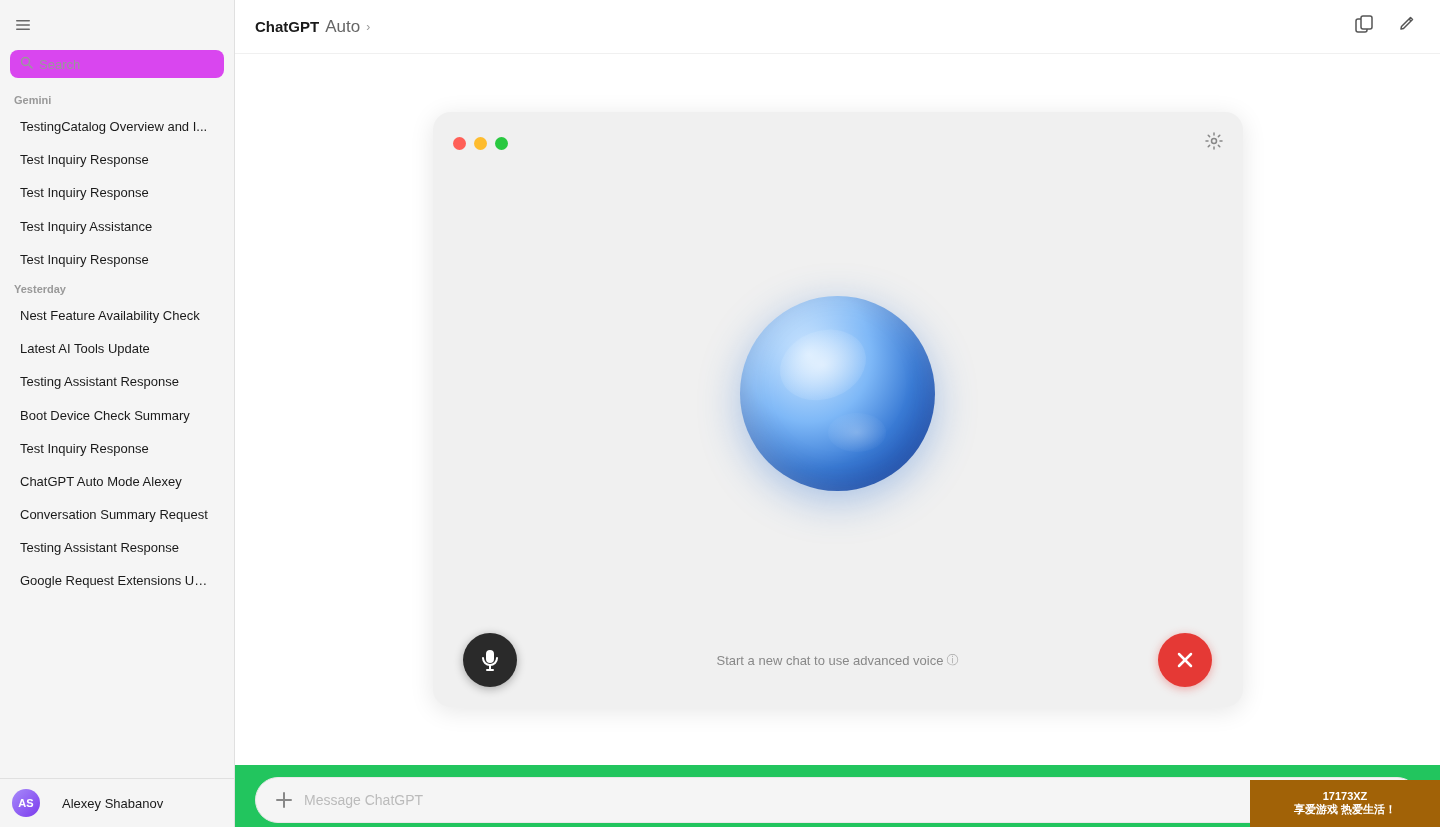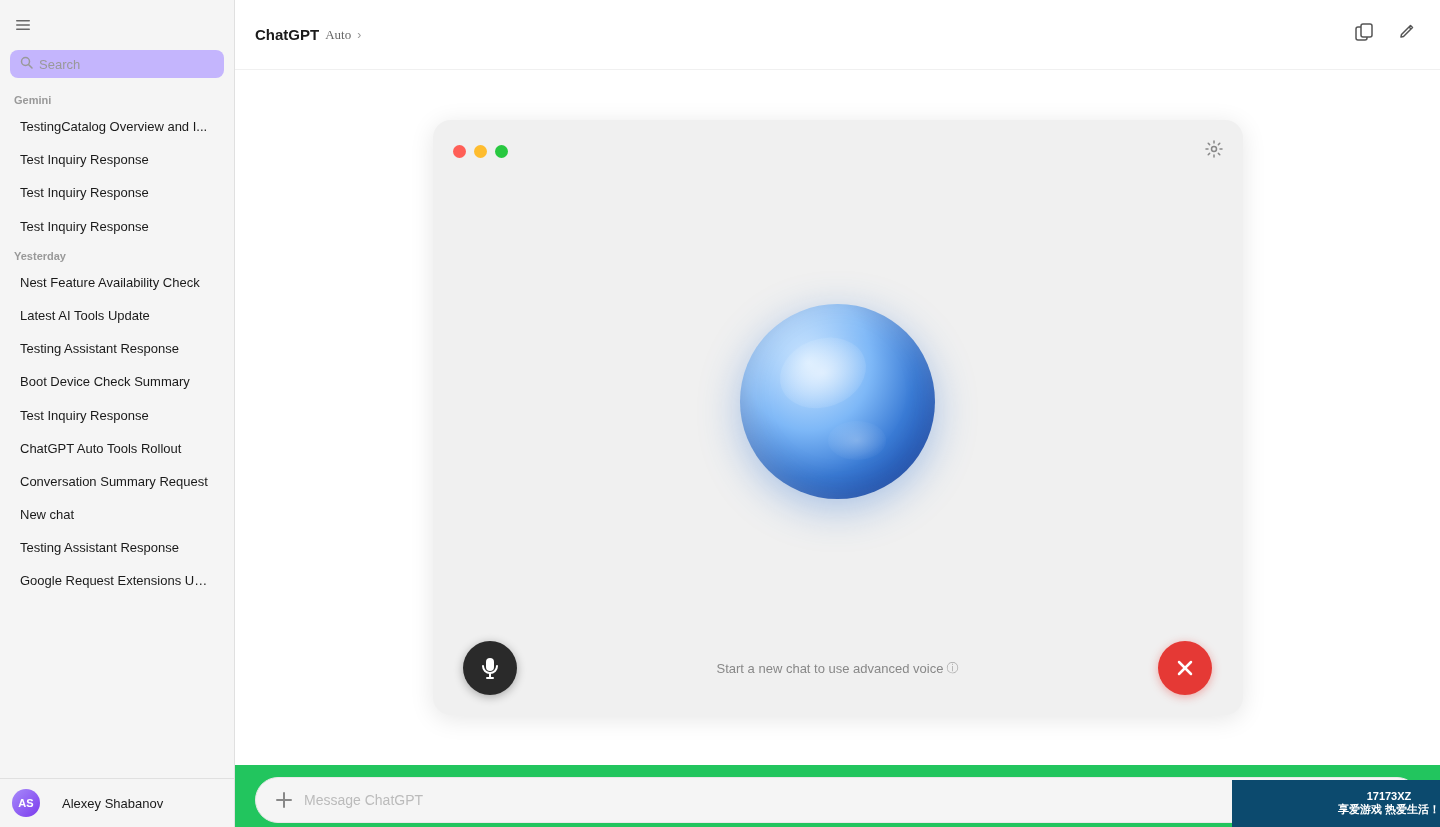--- a/index.html
+++ b/index.html
@@ -36,21 +36,21 @@
       cursor: pointer;
       padding: 4px;
       border-radius: 5px;
       color: #666;
       font-size: 16px;
     }
 
     .search-bar {
       display: flex;
       align-items: center;
-      background: #c4b5fd;
+      background: #d946ef;
       border-radius: 8px;
       padding: 6px 10px;
       margin: 0 10px 10px 10px;
       gap: 6px;
     }
 
     .search-bar input {
       background: none;
       border: none;
       outline: none;
@@ -134,40 +134,39 @@
       flex-direction: column;
       background: #ffffff;
       position: relative;
     }
 
     
     .main-header {
       display: flex;
       align-items: center;
       justify-content: space-between;
-      padding: 18px 20px;
+      padding: 10px 20px;
       border-bottom: 1px solid #f0f0f0;
     }
 
     .header-left {
       display: flex;
       align-items: center;
       gap: 6px;
     }
 
     .header-title {
       font-size: 15px;
       font-weight: 600;
       color: #1a1a1a;
     }
 
     .header-subtitle {
-      font-size: 13px;
+      font-size: 17px;
       color: #666;
-      font-family: Liberation Serif, serif;
     }
 
     .header-chevron {
       font-size: 12px;
       color: #999;
     }
 
     .header-right {
       display: flex;
       align-items: center;
@@ -359,26 +358,26 @@
       font-size: 18px;
       display: flex;
       align-items: center;
     }
 
     
     .watermark {
       position: fixed;
       bottom: 0;
       right: 0;
-      width: 208px;
+      width: 190px;
       height: 47px;
-      background: #0c4a6e;
-      display: flex;
-      align-items: center;
-      justify-content: flex-end;
+      background: #a16207;
+      display: flex;
+      align-items: center;
+      justify-content: center;
       z-index: 100;
     }
 
     .watermark-text {
       color: white;
       font-size: 11px;
       font-weight: bold;
       text-align: center;
     }
   </style>
@@ -405,31 +404,31 @@
     </span>
     <input type="text" placeholder="Search" style="">
   </div>
 
   <div class="sidebar-list">
 
     <div class="sidebar-section-label">Gemini</div>
     <div class="sidebar-item">TestingCatalog Overview and I...</div>
     <div class="sidebar-item">Test Inquiry Response</div>
     <div class="sidebar-item">Test Inquiry Response</div>
+    <div class="sidebar-item">Test Inquiry Assistance</div>
     <div class="sidebar-item">Test Inquiry Response</div>
 
     <div class="sidebar-section-label">Yesterday</div>
     <div class="sidebar-item">Nest Feature Availability Check</div>
     <div class="sidebar-item">Latest AI Tools Update</div>
     <div class="sidebar-item">Testing Assistant Response</div>
     <div class="sidebar-item">Boot Device Check Summary</div>
     <div class="sidebar-item">Test Inquiry Response</div>
-    <div class="sidebar-item">ChatGPT Auto Tools Rollout</div>
+    <div class="sidebar-item">ChatGPT Auto Mode Alexey</div>
     <div class="sidebar-item">Conversation Summary Request</div>
-    <div class="sidebar-item">New chat</div>
     <div class="sidebar-item">Testing Assistant Response</div>
     <div class="sidebar-item">Google Request Extensions Upd...</div>
   </div>
 
   <div class="sidebar-footer">
     <div class="avatar">AS</div>
     <span class="user-name">Alexey Shabanov</span>
   </div>
 </div>
 

